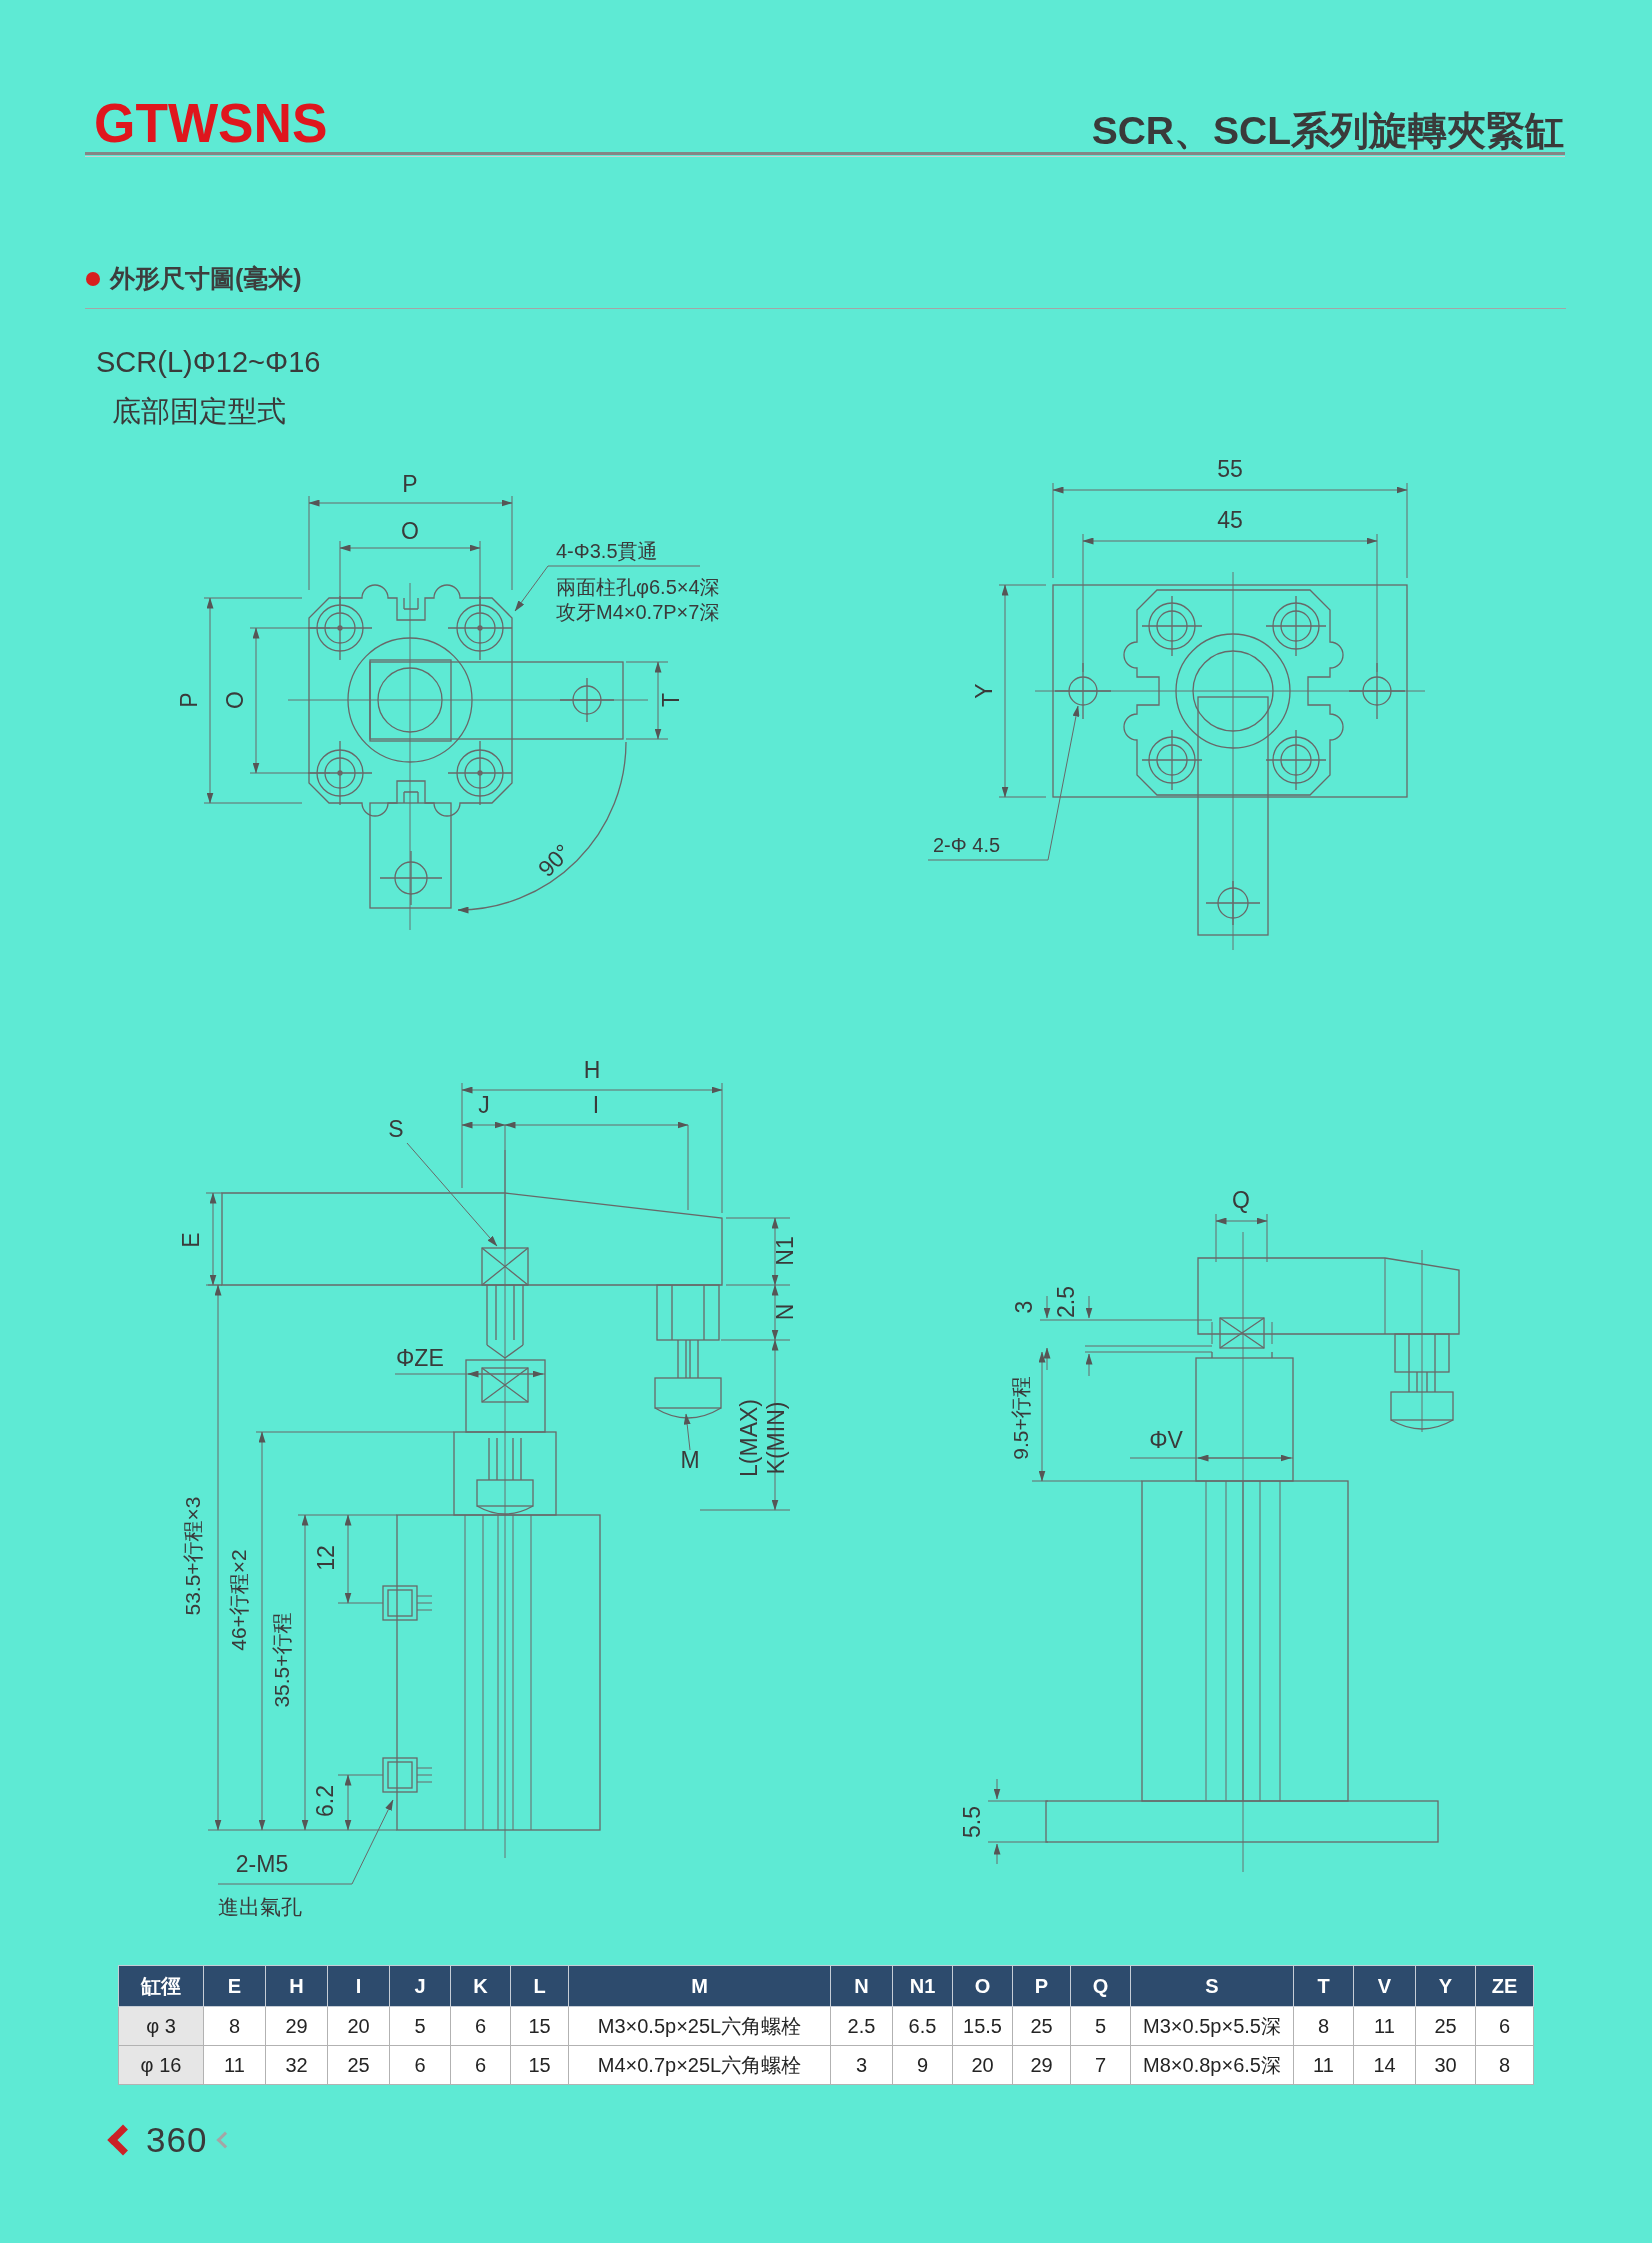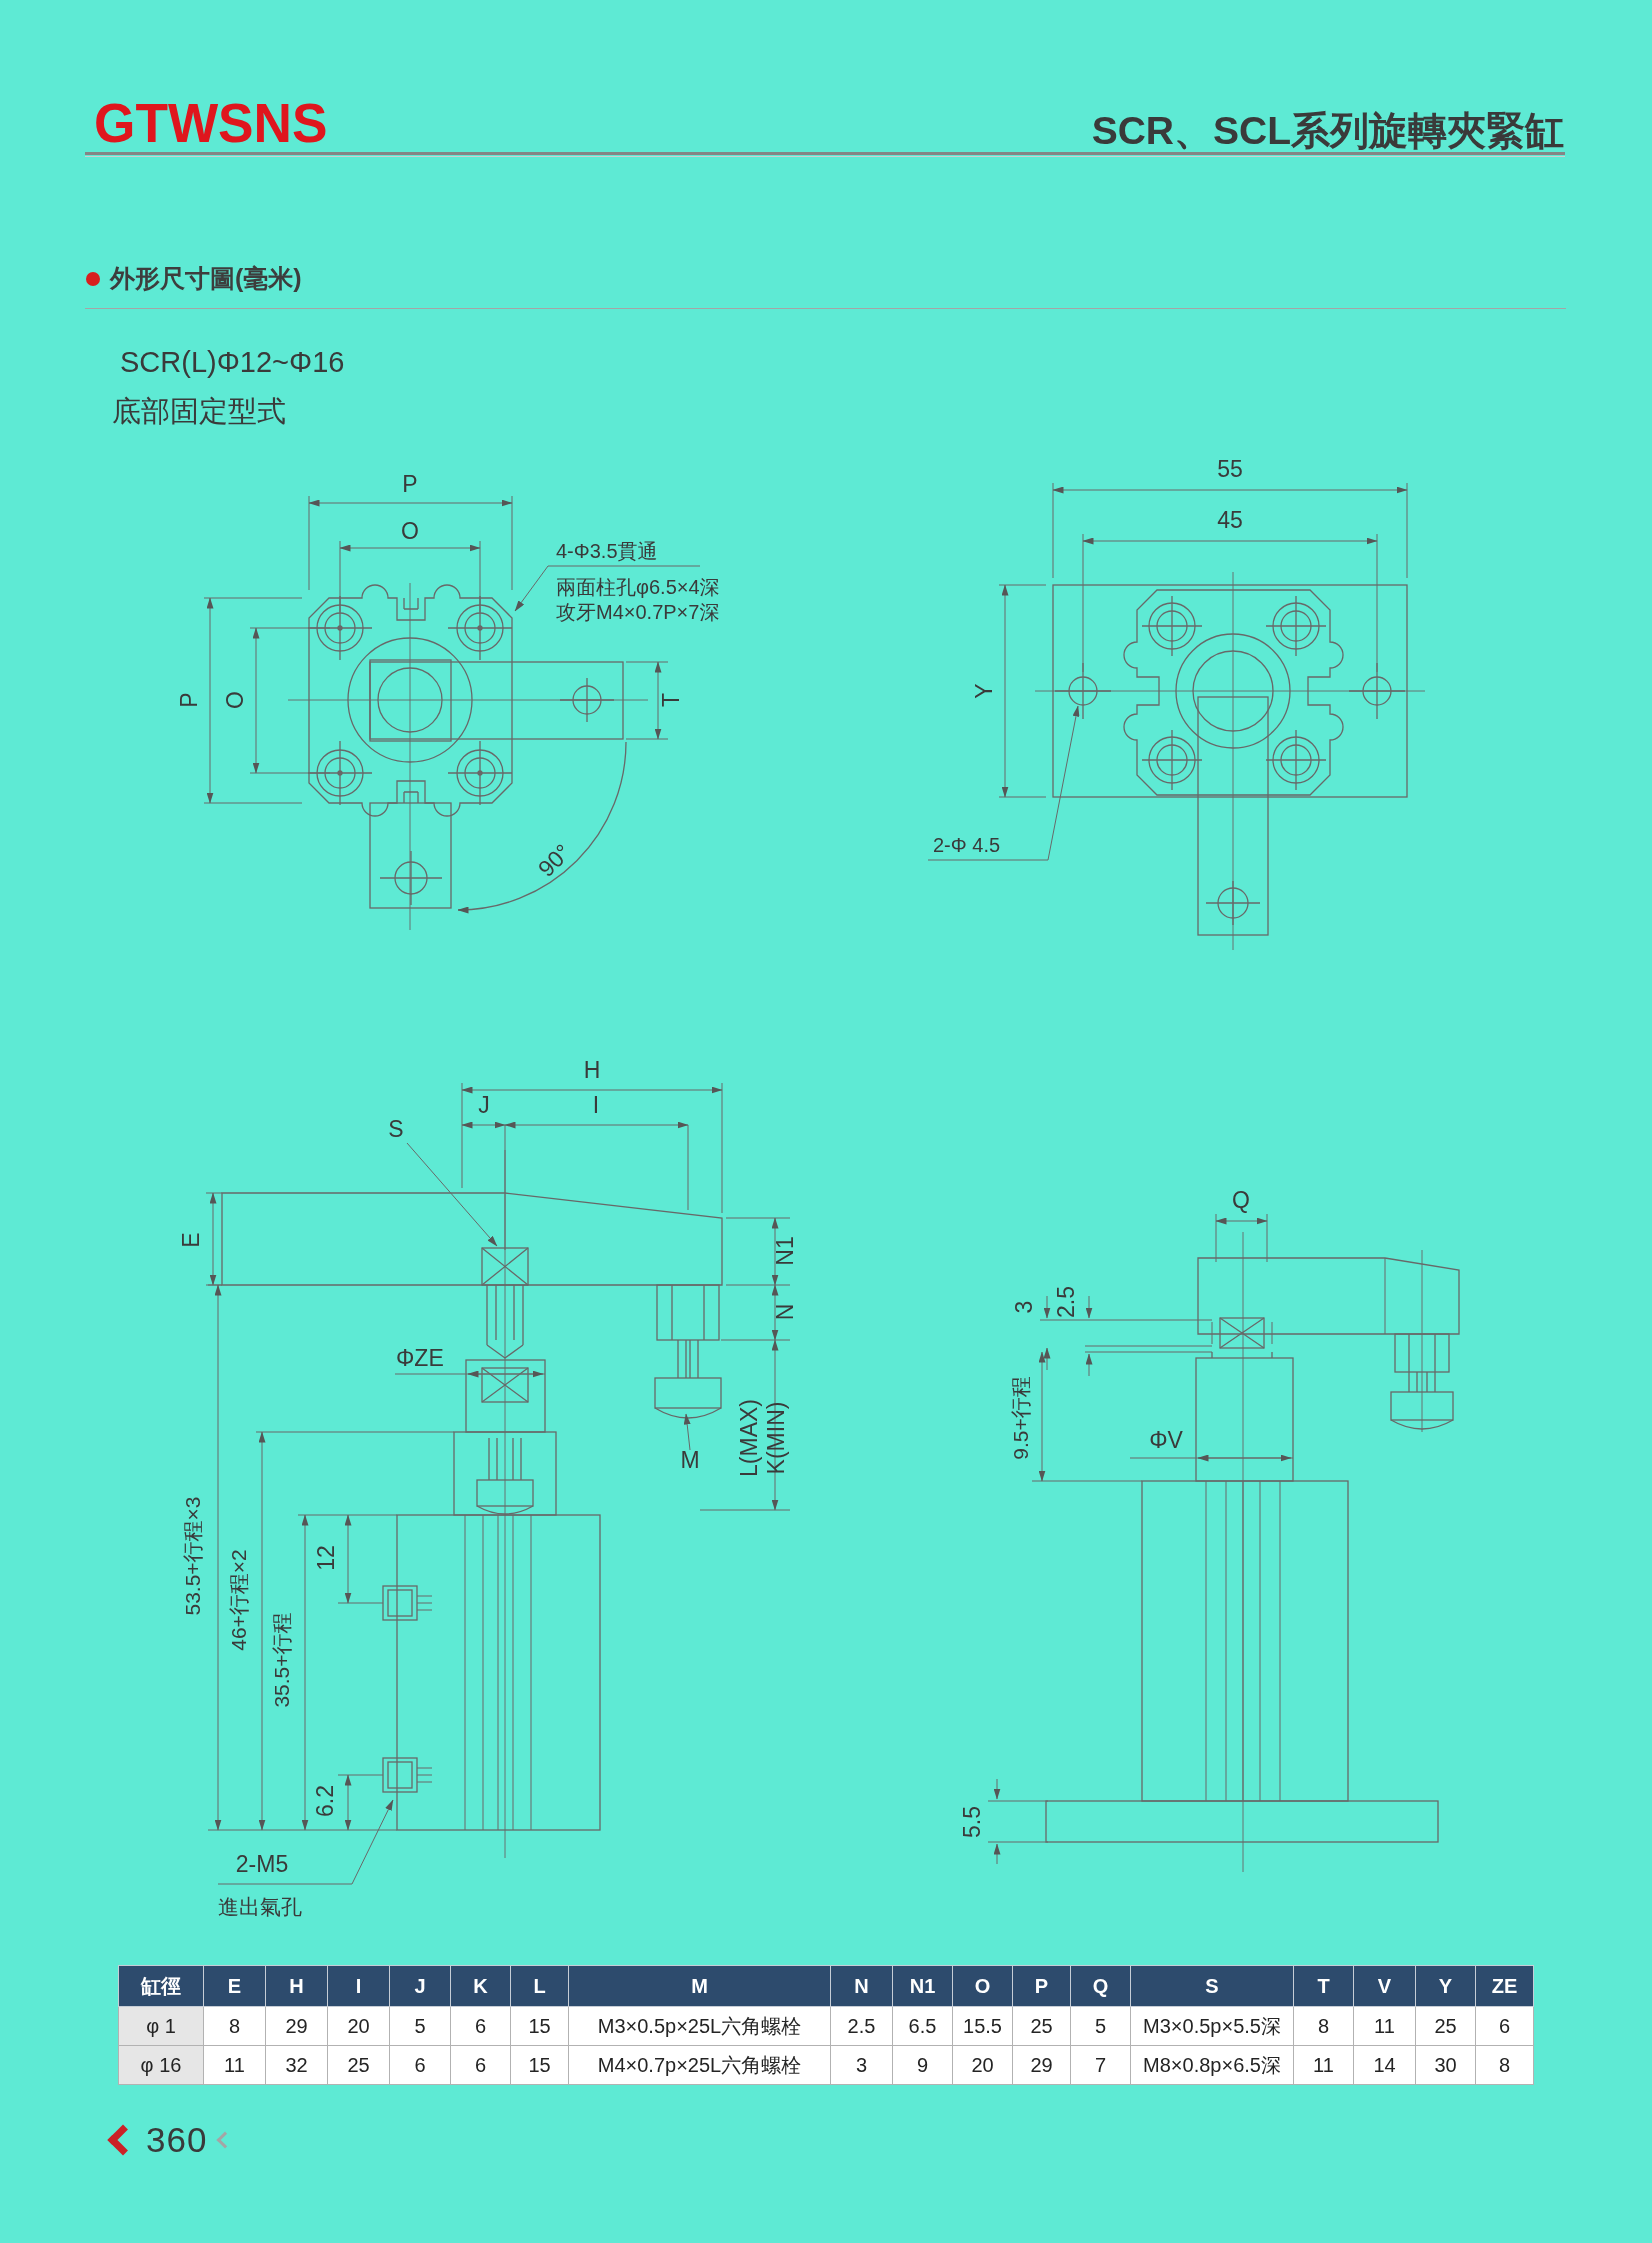--- a/index.html
+++ b/index.html
@@ -9,21 +9,21 @@
   .brand{position:absolute;left:94px;top:90px;font-size:56px;font-weight:900;
          color:#df161d;letter-spacing:0px;transform:scaleX(.95);transform-origin:left;}
   .header-title{position:absolute;right:88px;top:104px;font-size:39px;font-weight:700;color:#3a3a3a;}
   .header-rule{position:absolute;left:85px;top:152px;width:1480px;height:5px;
                border-top:3px solid #858585;border-bottom:1px solid #cfcfcf;box-sizing:border-box;}
   
   .section{position:absolute;left:86px;top:262px;display:flex;align-items:center;justify-content:flex-end;}
   .red-dot{display:inline-block;width:14px;height:14px;border-radius:50%;background:#d71f1e;margin-right:10px;}
   .section-text{font-size:25px;font-weight:700;color:#3d3d3d;}
   .section-rule{position:absolute;left:85px;top:308px;width:1481px;height:1px;background:#a5a5a5;}
-  .model-1{position:absolute;left:120px;top:346px;font-size:29px;color:#3a3a3a;}
+  .model-1{position:absolute;left:96px;top:346px;font-size:29px;color:#3a3a3a;}
   .model-2{position:absolute;left:112px;top:392px;font-size:29px;color:#3a3a3a;}
   
   .drawings{position:absolute;left:0;top:0;width:1652px;height:2243px;}
   svg text{font-family:"Liberation Sans","DejaVu Sans",sans-serif;fill:#3a3a3a;}
   .dim{font-size:23px;}
   .dimcn{font-size:21px;}
   .callout{font-size:20px;}
   
   table.dims{position:absolute;left:118px;top:1965px;width:1415px;border-collapse:collapse;
              table-layout:fixed;border:1px solid #979797;}
@@ -382,21 +382,21 @@
         <th>Q</th>
         <th>S</th>
         <th>T</th>
         <th>V</th>
         <th>Y</th>
         <th>ZE</th>
       </tr>
     </thead>
     <tbody>
       <tr>
-        <td class="rowlabel">φ 1</td>
+        <td class="rowlabel">φ 3</td>
         <td>8</td>
         <td>29</td>
         <td>20</td>
         <td>5</td>
         <td>6</td>
         <td>15</td>
         <td>M3×0.5p×25L六角螺栓</td>
         <td>2.5</td>
         <td>6.5</td>
         <td>15.5</td>

